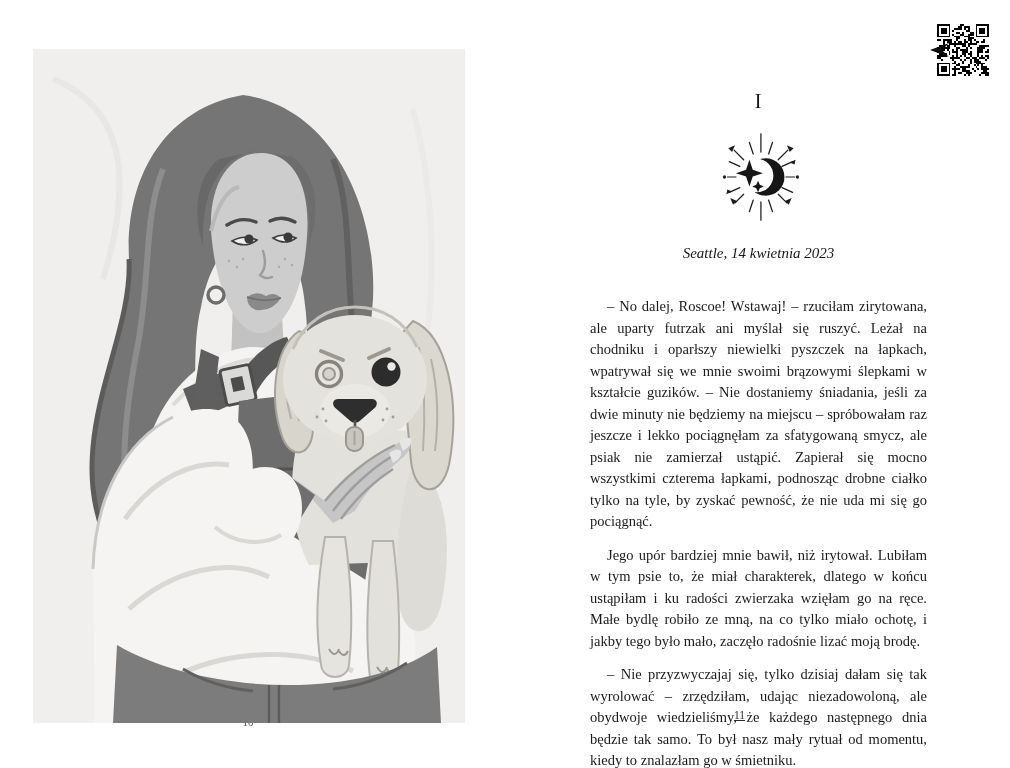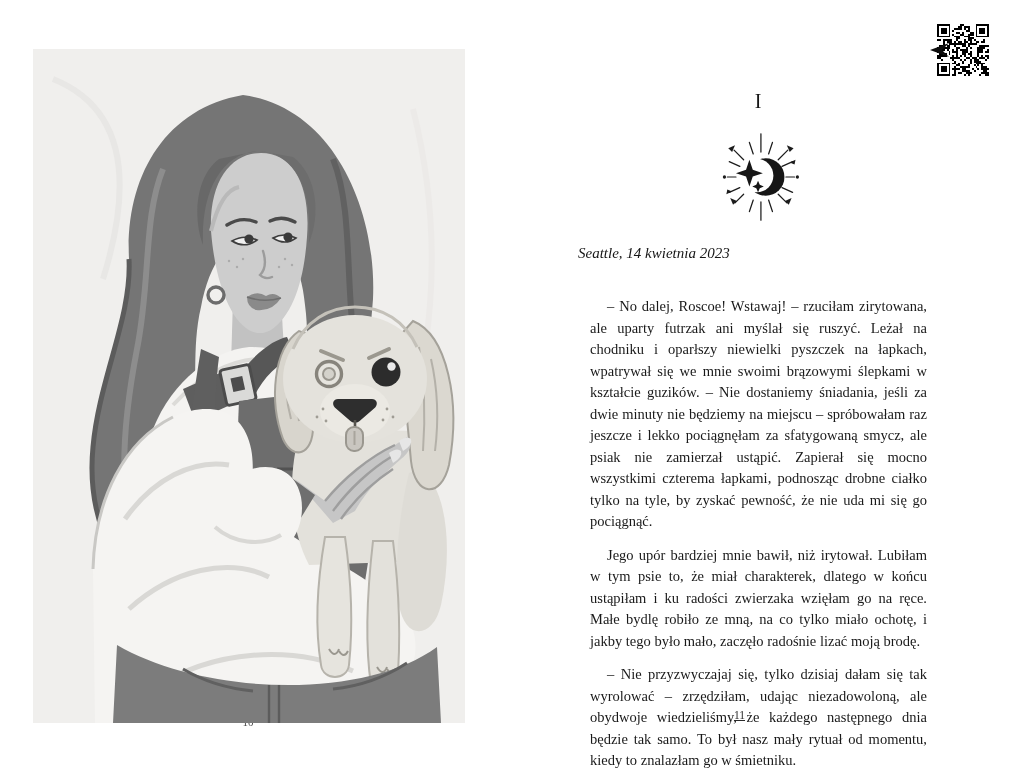--- a/index.html
+++ b/index.html
@@ -32,21 +32,21 @@
     margin:90px 0 0 0;
     text-align:center;
     font-size:20px;
     font-weight:500;
     letter-spacing:1px;
     color:#161616;
   }
   .ornament{display:block;margin:16px auto 0;width:96px;height:96px;}
   .dateline{
     margin-top:20px;
-    text-align:left;
+    text-align:center;
     font-style:italic;
     font-size:15px;
     color:#161616;
   }
   .body-text{margin-top:34px;}
   .body-text p{
     margin:12px;
     font-size:14.5px;
     line-height:21.5px;
     text-align:justify;

